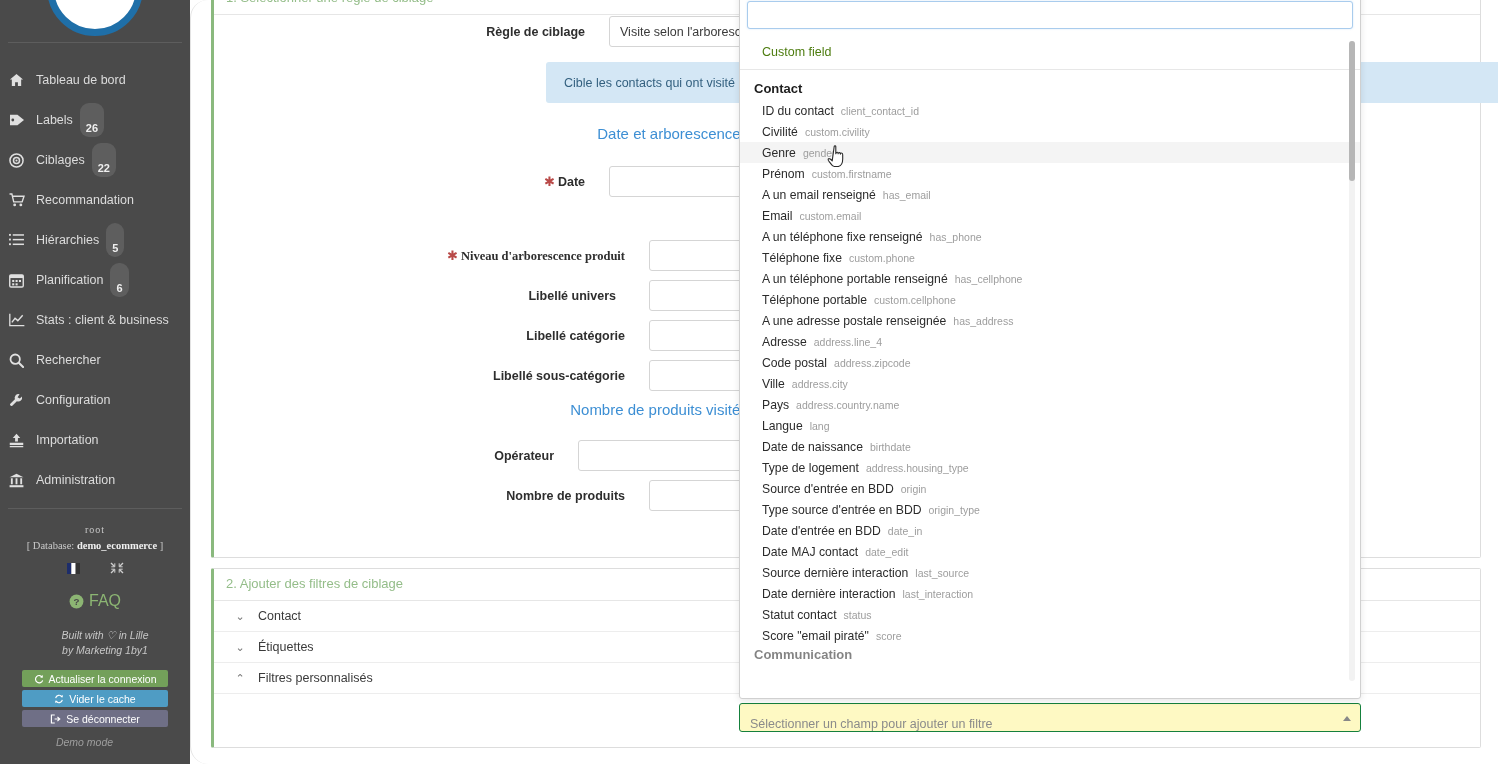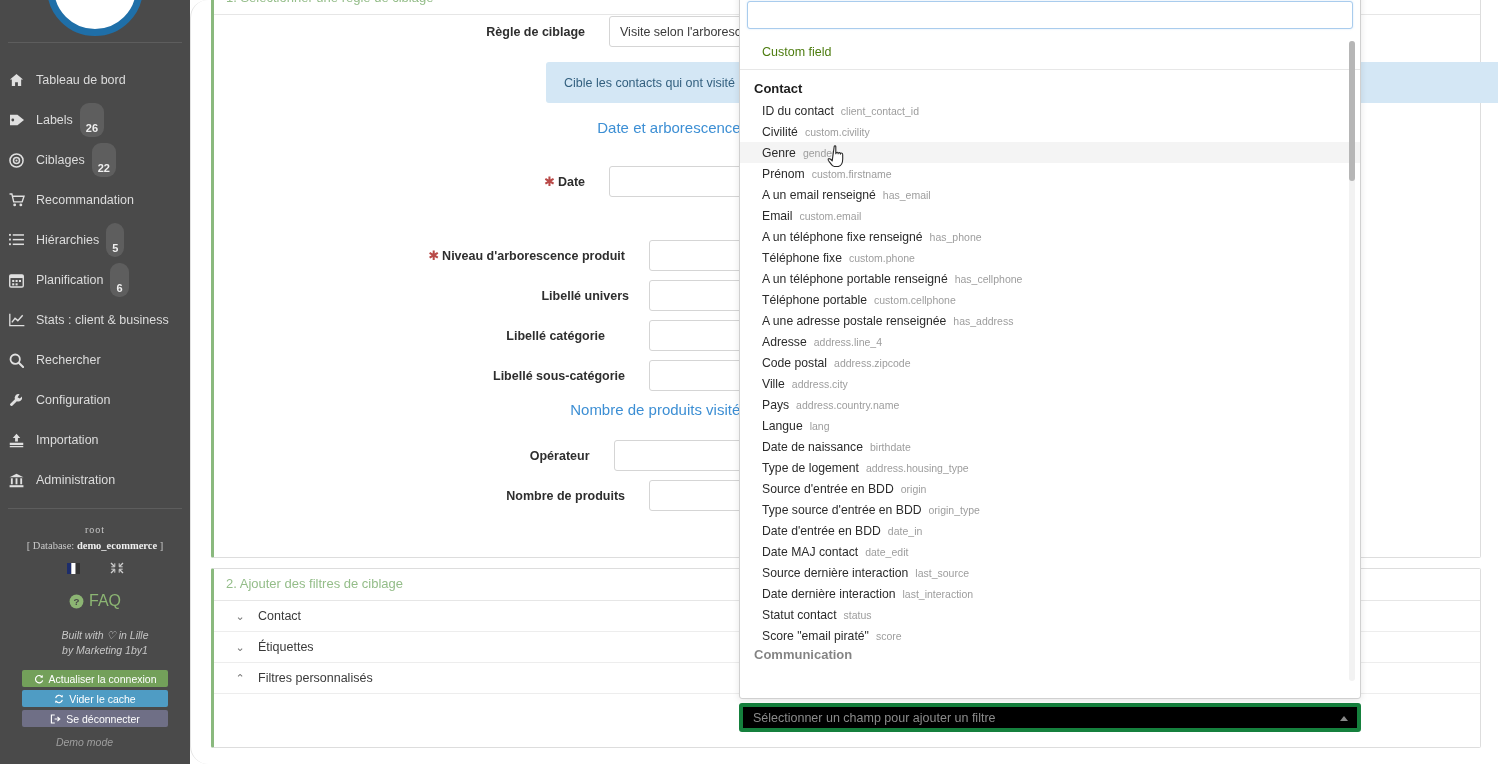--- a/index.html
+++ b/index.html
@@ -175,22 +175,22 @@
     padding-left: 20px; border-bottom: 1px solid #ededed;
     font-size: 12.5px; color: #3a3a3a; cursor: pointer;
   }
   .chev {
     width: 12px; margin-right: 12px; color: #777; font-size: 11px;
     display: inline-block; text-align: center;
   }
   .filter-select {
     position: absolute; left: 548px; top: 703px;
     width: 622px; height: 29px;
-    background: #000000; border: 4px solid #15803d; border-radius: 3px;
-    display: flex; align-items: center; padding: 0 24px 0 10px;
+    background: #fef9c3; border: 1px solid #15803d; border-radius: 3px;
+    display: flex; align-items: flex-end; padding: 0 24px 0 10px;
     font-size: 12.5px; color: #8b8b8b; cursor: pointer;
   }
   .caret-up {
     position: absolute; right: 9px; top: 50%;
     width: 0; height: 0; margin-top: -2px;
     border-left: 4px solid transparent;
     border-right: 4px solid transparent;
     border-bottom: 5px solid #888;
   }
 
@@ -460,64 +460,64 @@
         <div class="sel-box" style="width:615px;">
           <span>Visite selon l'arborescence produit</span>
           <span class="caret-down"></span>
         </div>
       </div>
 
       <div class="info-box">
         <span>Cible les contacts qui ont visité un ou plusieurs produits</span>
       </div>
 
-      <div class="section-title" style="left:335px; top:136px; width:240px;">Date et arborescence</div>
+      <div class="section-title" style="left:335px; top:142px; width:240px;">Date et arborescence</div>
 
       <div class="form-row" style="left:0; top:183px; width:1010px; justify-content:flex-end;">
         <div class="form-label" style="width:300px; margin-right:24px;">
           <span class="req-star">✱</span><span>Date</span>
         </div>
         <div class="sel-box" style="width:615px;">
           <span class="caret-down"></span>
         </div>
       </div>
 
       <div class="form-row" style="left:0; top:257px; width:1010px; justify-content:flex-end;">
-        <div class="form-label" style="width:340px; margin-right:24px;">
+        <div class="form-label" style="width:340px; margin-right:24px;font-family:Liberation Serif, serif;">
           <span class="req-star">✱</span><span>Niveau d'arborescence produit</span>
         </div>
         <div class="sel-box" style="width:575px;">
           <span class="caret-down"></span>
         </div>
       </div>
 
       <div class="form-row" style="left:0; top:297px; width:1010px; justify-content:flex-end;">
-        <div class="form-label" style="width:340px; margin-right:20px;">Libellé univers</div>
+        <div class="form-label" style="width:340px; margin-right:33px;">Libellé univers</div>
         <div class="sel-box" style="width:575px;">
           <span class="caret-down"></span>
         </div>
       </div>
 
-      <div class="form-row" style="left:0; top:337px; width:1010px; justify-content:flex-end;gap:20px;">
+      <div class="form-row" style="left:0; top:337px; width:1010px; justify-content:flex-end;">
         <div class="form-label" style="width:340px; margin-right:24px;">Libellé catégorie</div>
         <div class="sel-box" style="width:575px;">
           <span class="caret-down"></span>
         </div>
       </div>
 
       <div class="form-row" style="left:0; top:377px; width:1010px; justify-content:flex-end;">
         <div class="form-label" style="width:340px; margin-right:24px;">Libellé sous-catégorie</div>
         <div class="sel-box" style="width:575px;">
           <span class="caret-down"></span>
         </div>
       </div>
 
       <div class="section-title" style="left:300px; top:418px; width:290px;">Nombre de produits visités</div>
 
-      <div class="form-row" style="left:0; top:457px; width:1010px; justify-content:center;">
+      <div class="form-row" style="left:0; top:457px; width:1010px; justify-content:flex-start;">
         <div class="form-label" style="width:340px; margin-right:24px;">Opérateur</div>
         <div class="sel-box" style="width:575px;">
           <span class="caret-down"></span>
         </div>
       </div>
 
       <div class="form-row" style="left:0; top:497px; width:1010px; justify-content:flex-end;">
         <div class="form-label" style="width:340px; margin-right:24px;">Nombre de produits</div>
         <div class="sel-box" style="width:575px;"></div>
       </div>

